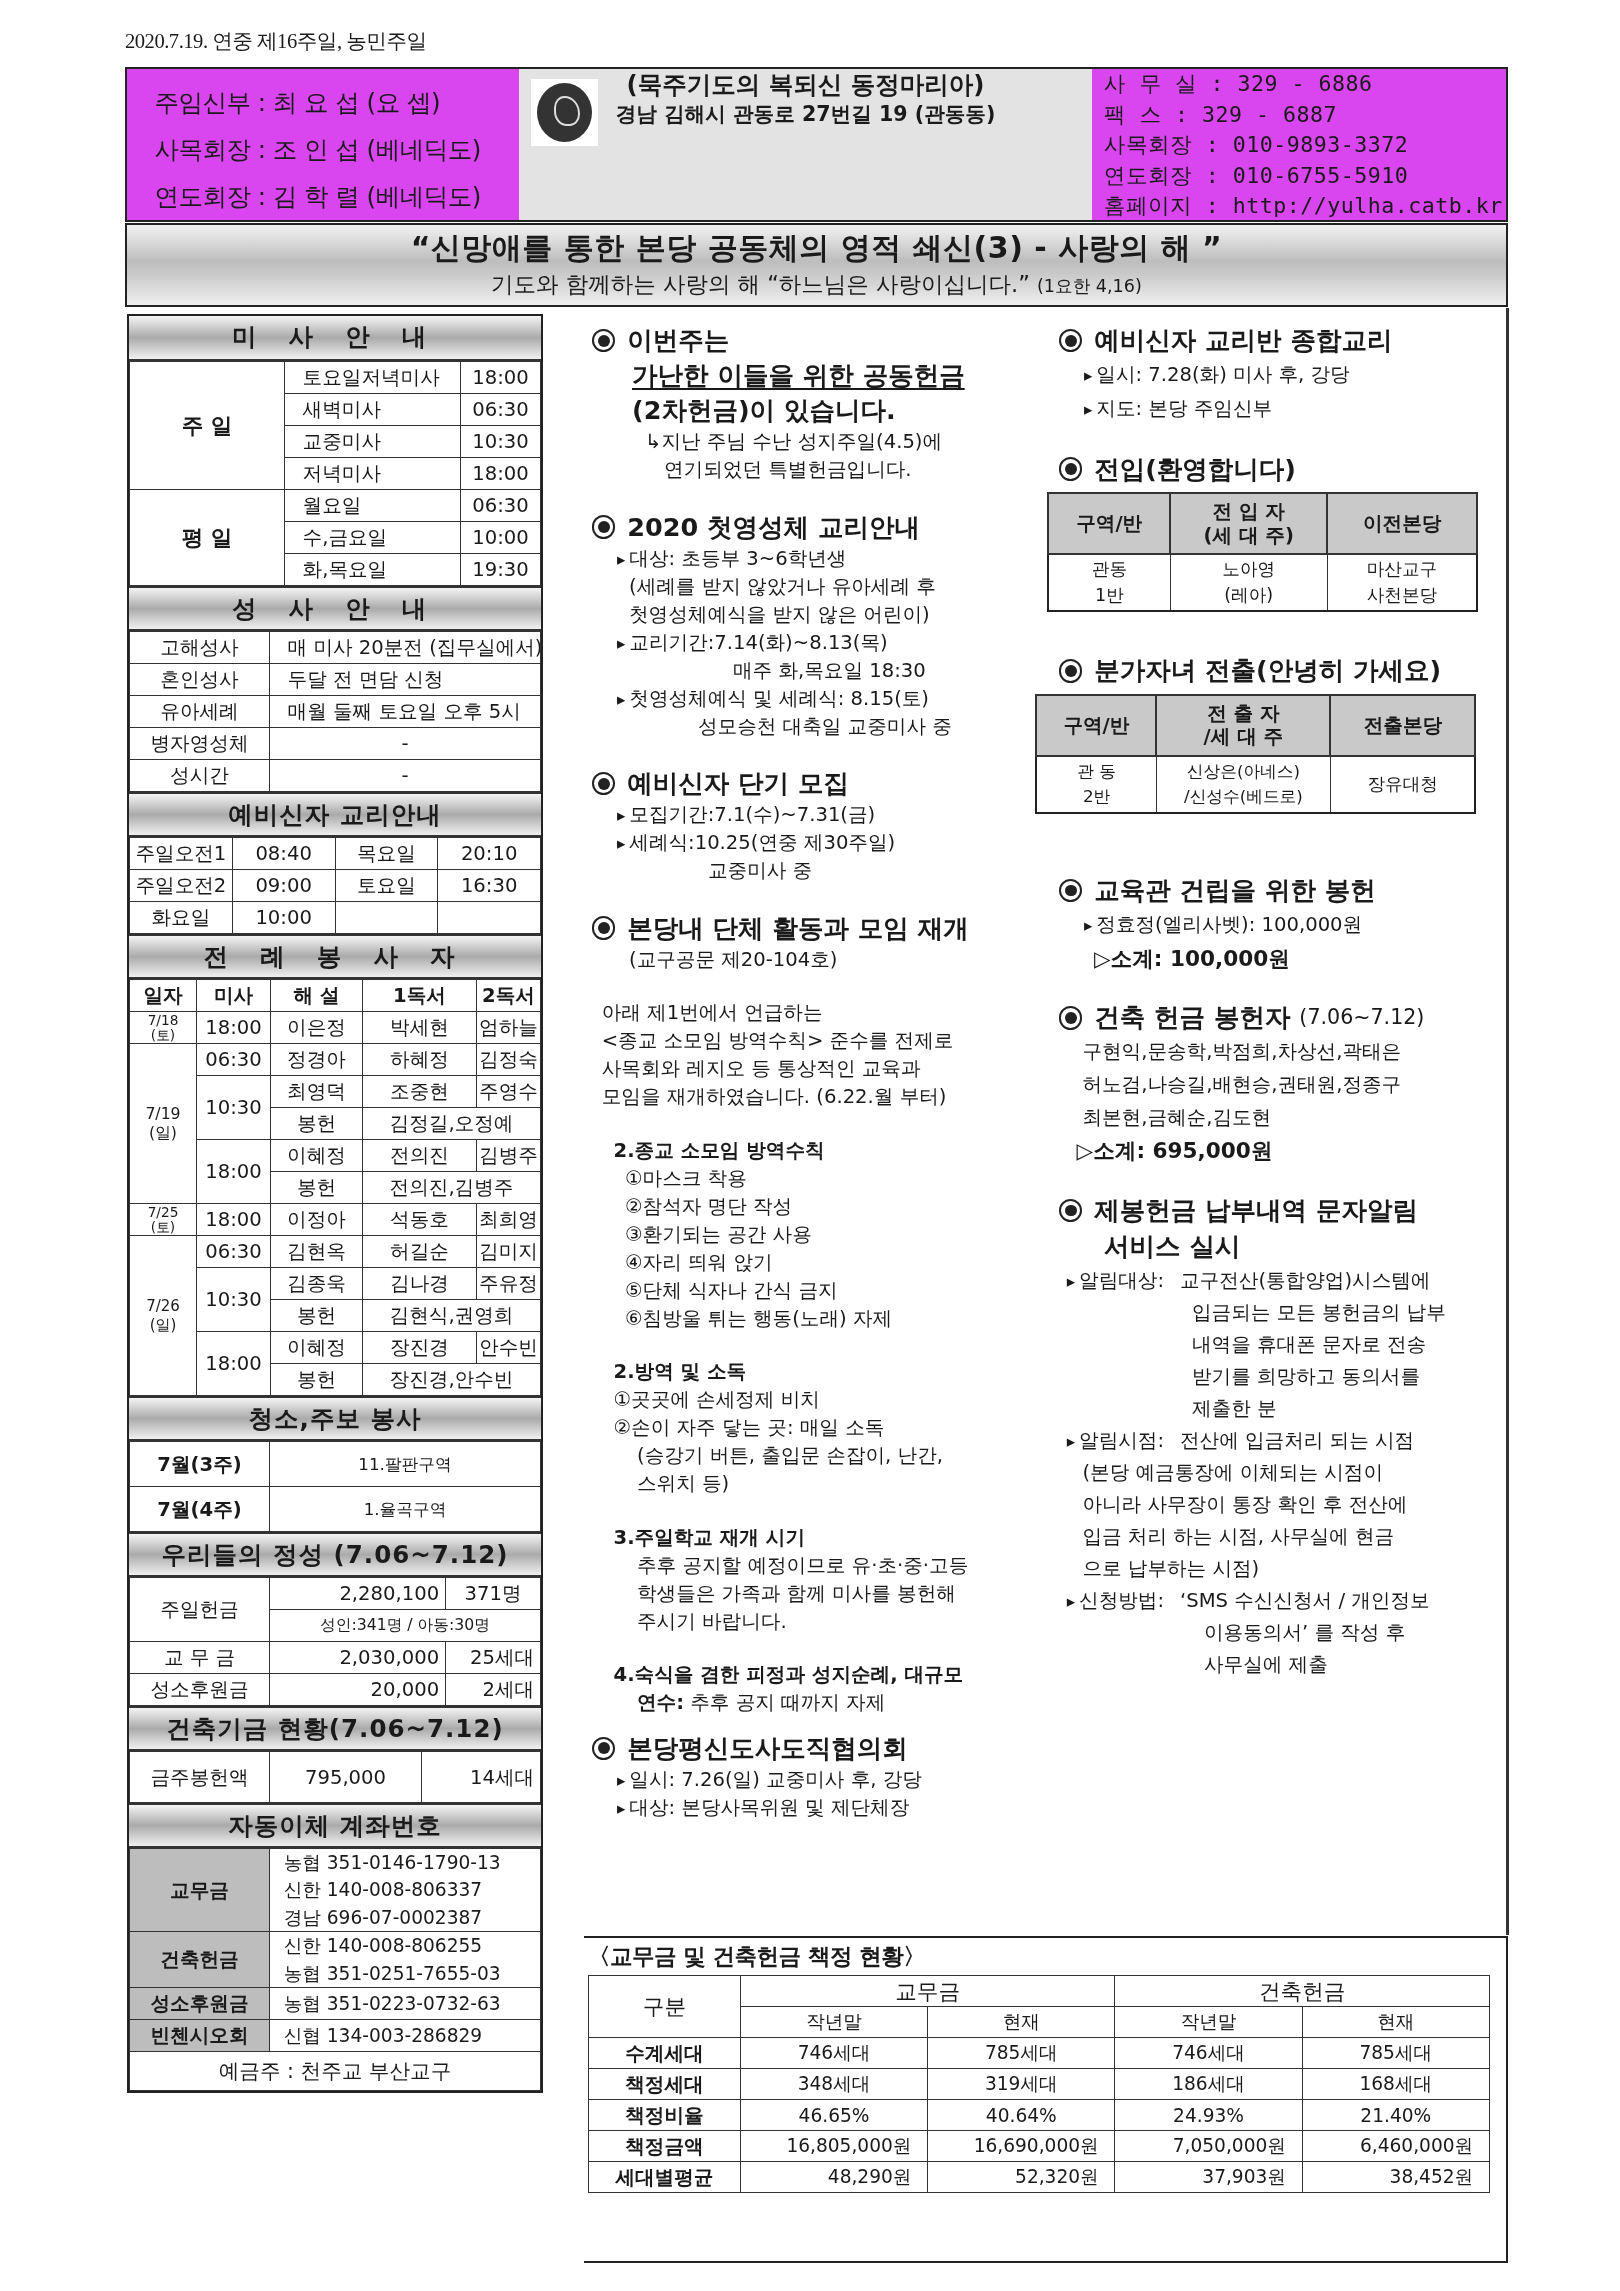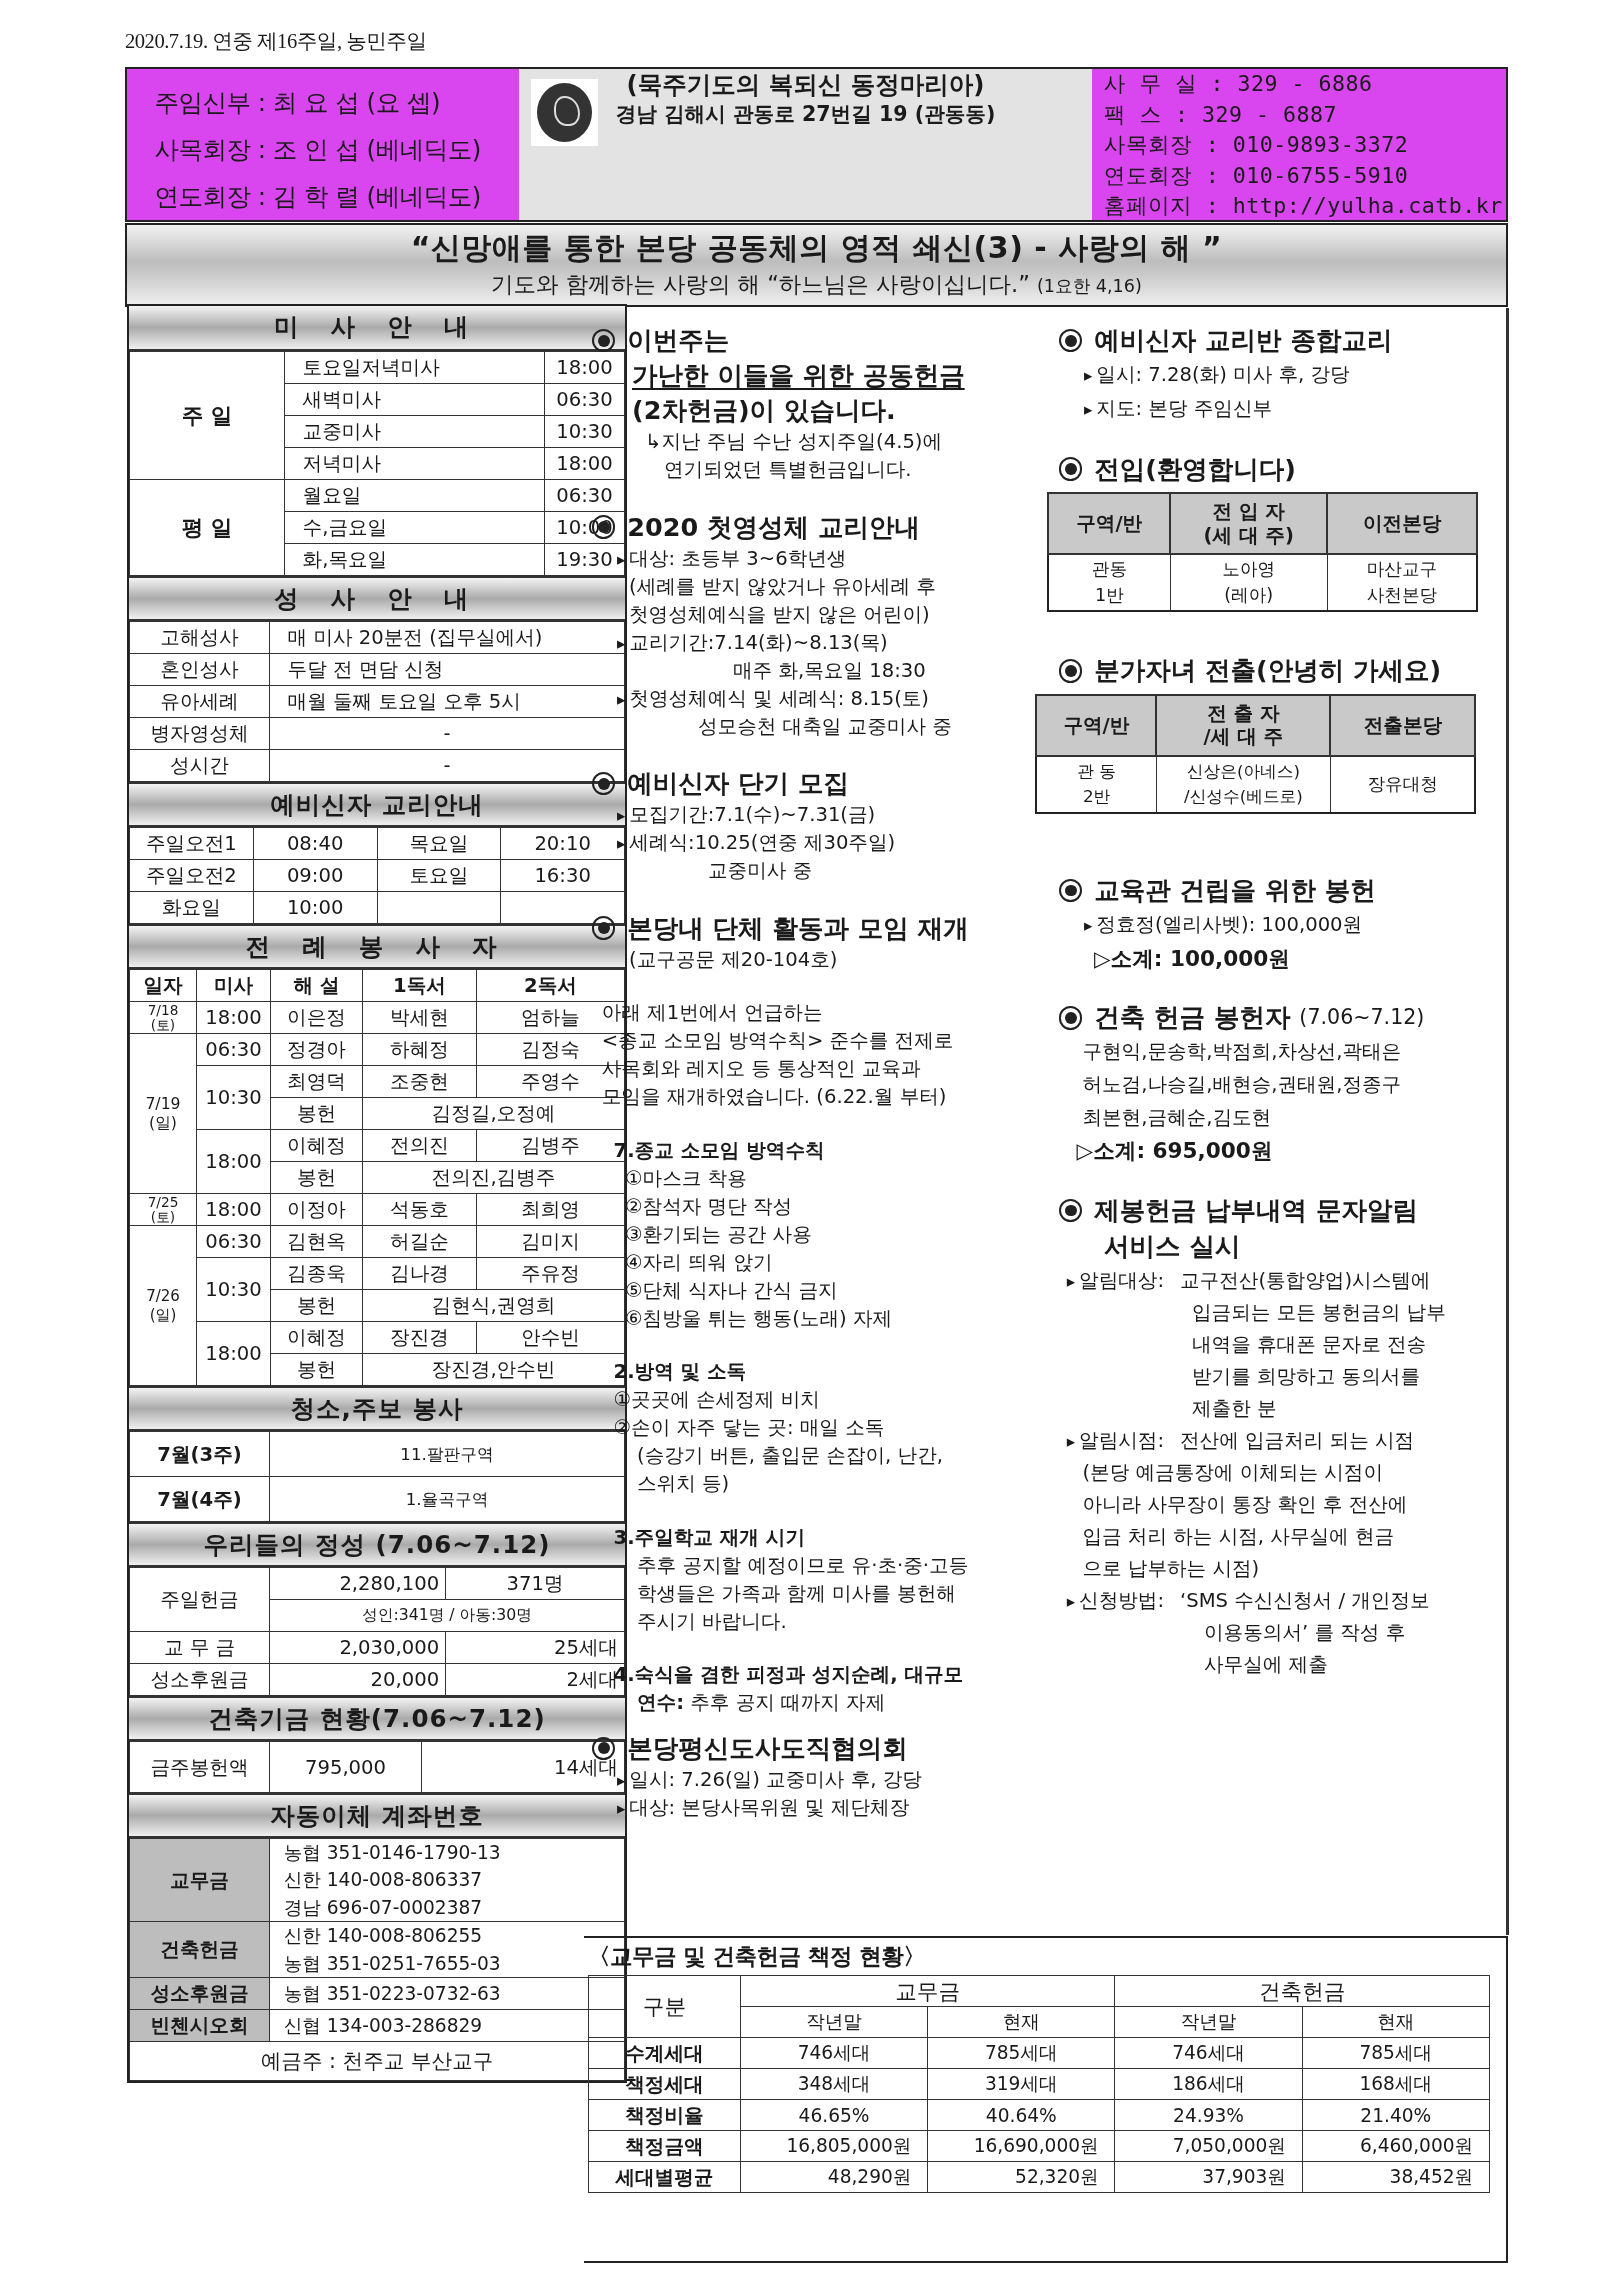--- a/index.html
+++ b/index.html
@@ -22,21 +22,21 @@
   .hdr-right { flex: 1; padding: 0 0 0 11.8px; display: flex; flex-direction: column; justify-content: space-between; font-size: 21.6px; }
   .hdr-right div { white-space: nowrap; font-family: "DejaVu Sans Mono", monospace; letter-spacing: 0.5px; }
 
   
   .theme { position: absolute; left: 125px; top: 223px; width: 1383px; height: 84px; border: 2.9px solid #222; background: linear-gradient(#f2f2f2, #bdbdbd 45%, #c8c8c8 60%, #efefef); text-align: center; }
   .theme-title { font-size: 30px; font-weight: bold; line-height: 45px; letter-spacing: 0.5px; }
   .theme-sub { font-size: 22.5px; line-height: 29px; }
   .theme-sub small { font-size: 17.6px; }
 
   
-  .left { position: absolute; left: 127px; top: 304px; width: 500px; border: 2.9px solid #222; }
+  .left { position: absolute; left: 127px; top: 314px; width: 416px; border: 2.9px solid #222; }
   .sec-hd { height: 45px; background: linear-gradient(#f4f4f4, #aaa 50%, #f0f0f0); border-bottom: 2px solid #333; border-top: 2px solid #333; text-align: center; font-weight: bold; font-size: 24.5px; line-height: 41px; letter-spacing: 11.8px; }
   .sec-hd.tight { letter-spacing: 1px; }
   .left table { width: 100%; border-collapse: collapse; table-layout: fixed; }
   .left td { border: 1.5px solid #333; font-size: 19.6px; text-align: center; height: 32px; padding: 0 2px; white-space: nowrap; overflow: hidden; }
   .left td.l { text-align: left; padding-left: 17.6px; }
   .left td.r { text-align: right; padding-right: 5.9px; }
   .left td.sm { font-size: 13.7px; line-height: 14.7px; }
   .left td.gray { background: #bdbdbd; font-weight: bold; }
   .left td.acct { text-align: left; padding-left: 13.7px; line-height: 27.4px; font-size: 18.6px; }
 
@@ -426,21 +426,21 @@
       <span class="bullseye"></span>
       <span>본당내 단체 활동과 모임 재개</span>
     </div>
   <div style="padding-left:41px">(교구공문 제20-104호)</div>
   <div class="gap"></div>
   <div style="padding-left:13.7px">아래 제1번에서 언급하는</div>
   <div style="padding-left:13.7px">&lt;종교 소모임 방역수칙&gt; 준수를 전제로</div>
   <div style="padding-left:13.7px">사목회와 레지오 등 통상적인 교육과</div>
   <div style="padding-left:13.7px">모임을 재개하였습니다. (6.22.월 부터)</div>
   <div class="gap"></div>
-  <div class="bold" style="padding-left:25.5px">7.종교 소모임 방역수칙</div>
+  <div class="bold" style="padding-left:25.5px">2.종교 소모임 방역수칙</div>
   <div style="padding-left:37px">①마스크 착용</div>
   <div style="padding-left:37px">②참석자 명단 작성</div>
   <div style="padding-left:37px">③환기되는 공간 사용</div>
   <div style="padding-left:37px">④자리 띄워 앉기</div>
   <div style="padding-left:37px">⑤단체 식자나 간식 금지</div>
   <div style="padding-left:37px">⑥침방울 튀는 행동(노래) 자제</div>
   <div class="gap"></div>
   <div class="bold" style="padding-left:25.5px">2.방역 및 소독</div>
   <div style="padding-left:25.5px">①곳곳에 손세정제 비치</div>
   <div style="padding-left:25.5px">②손이 자주 닿는 곳: 매일 소독</div>

